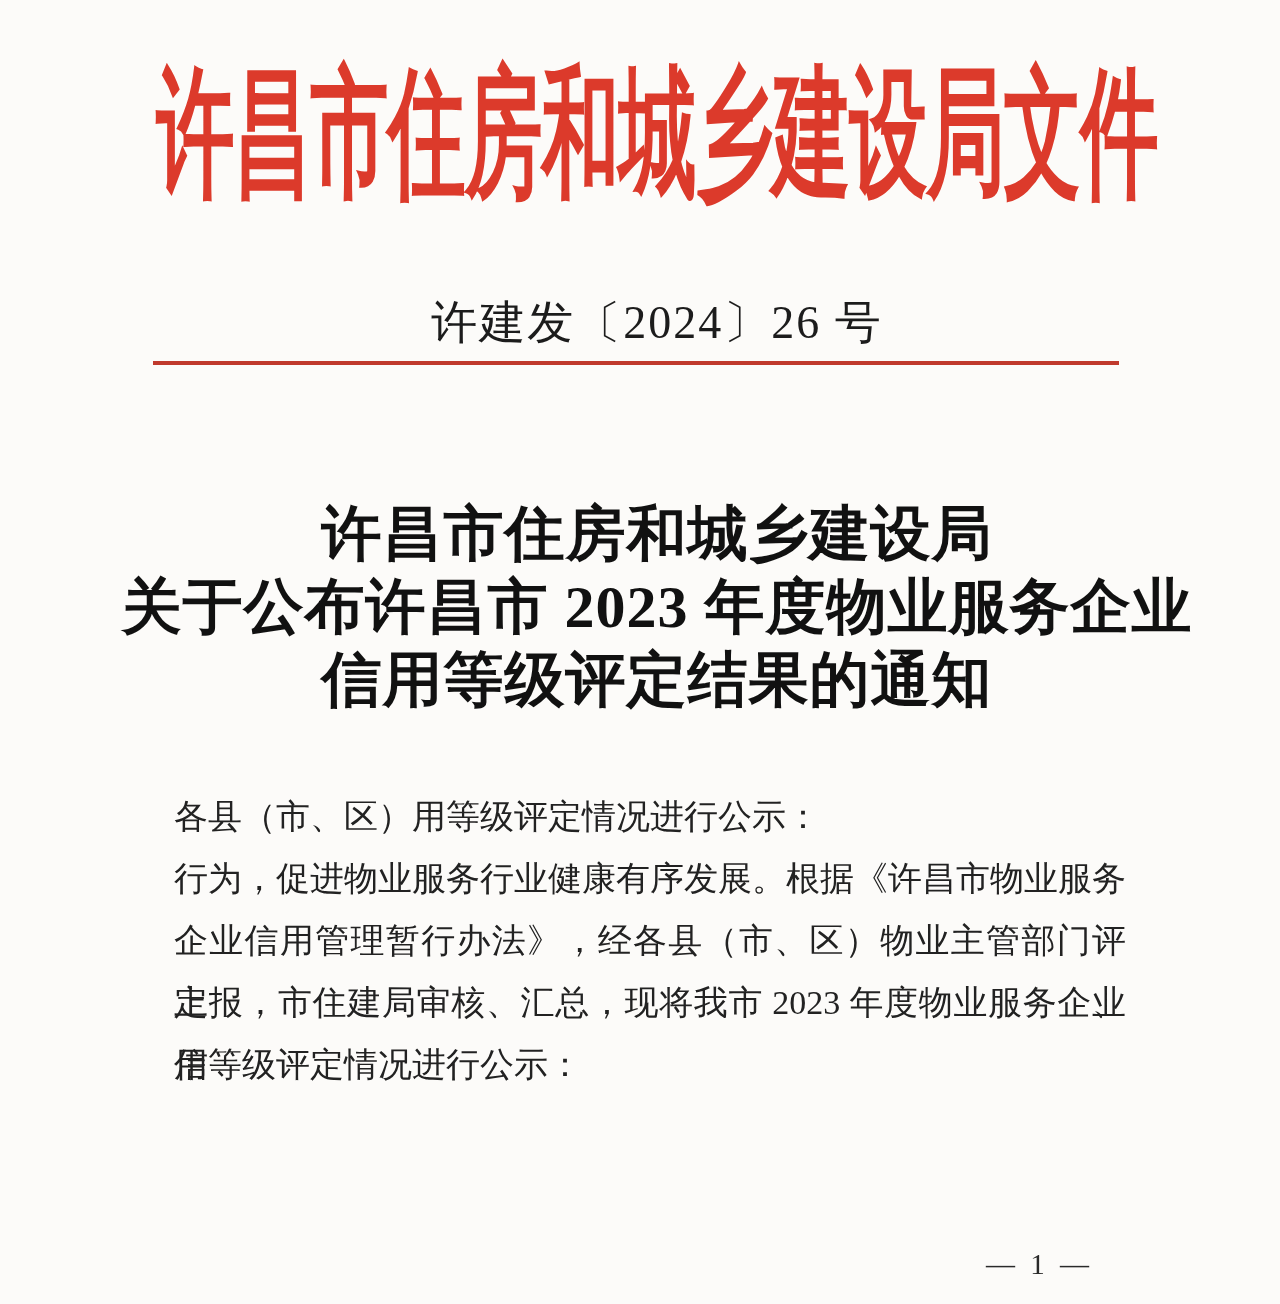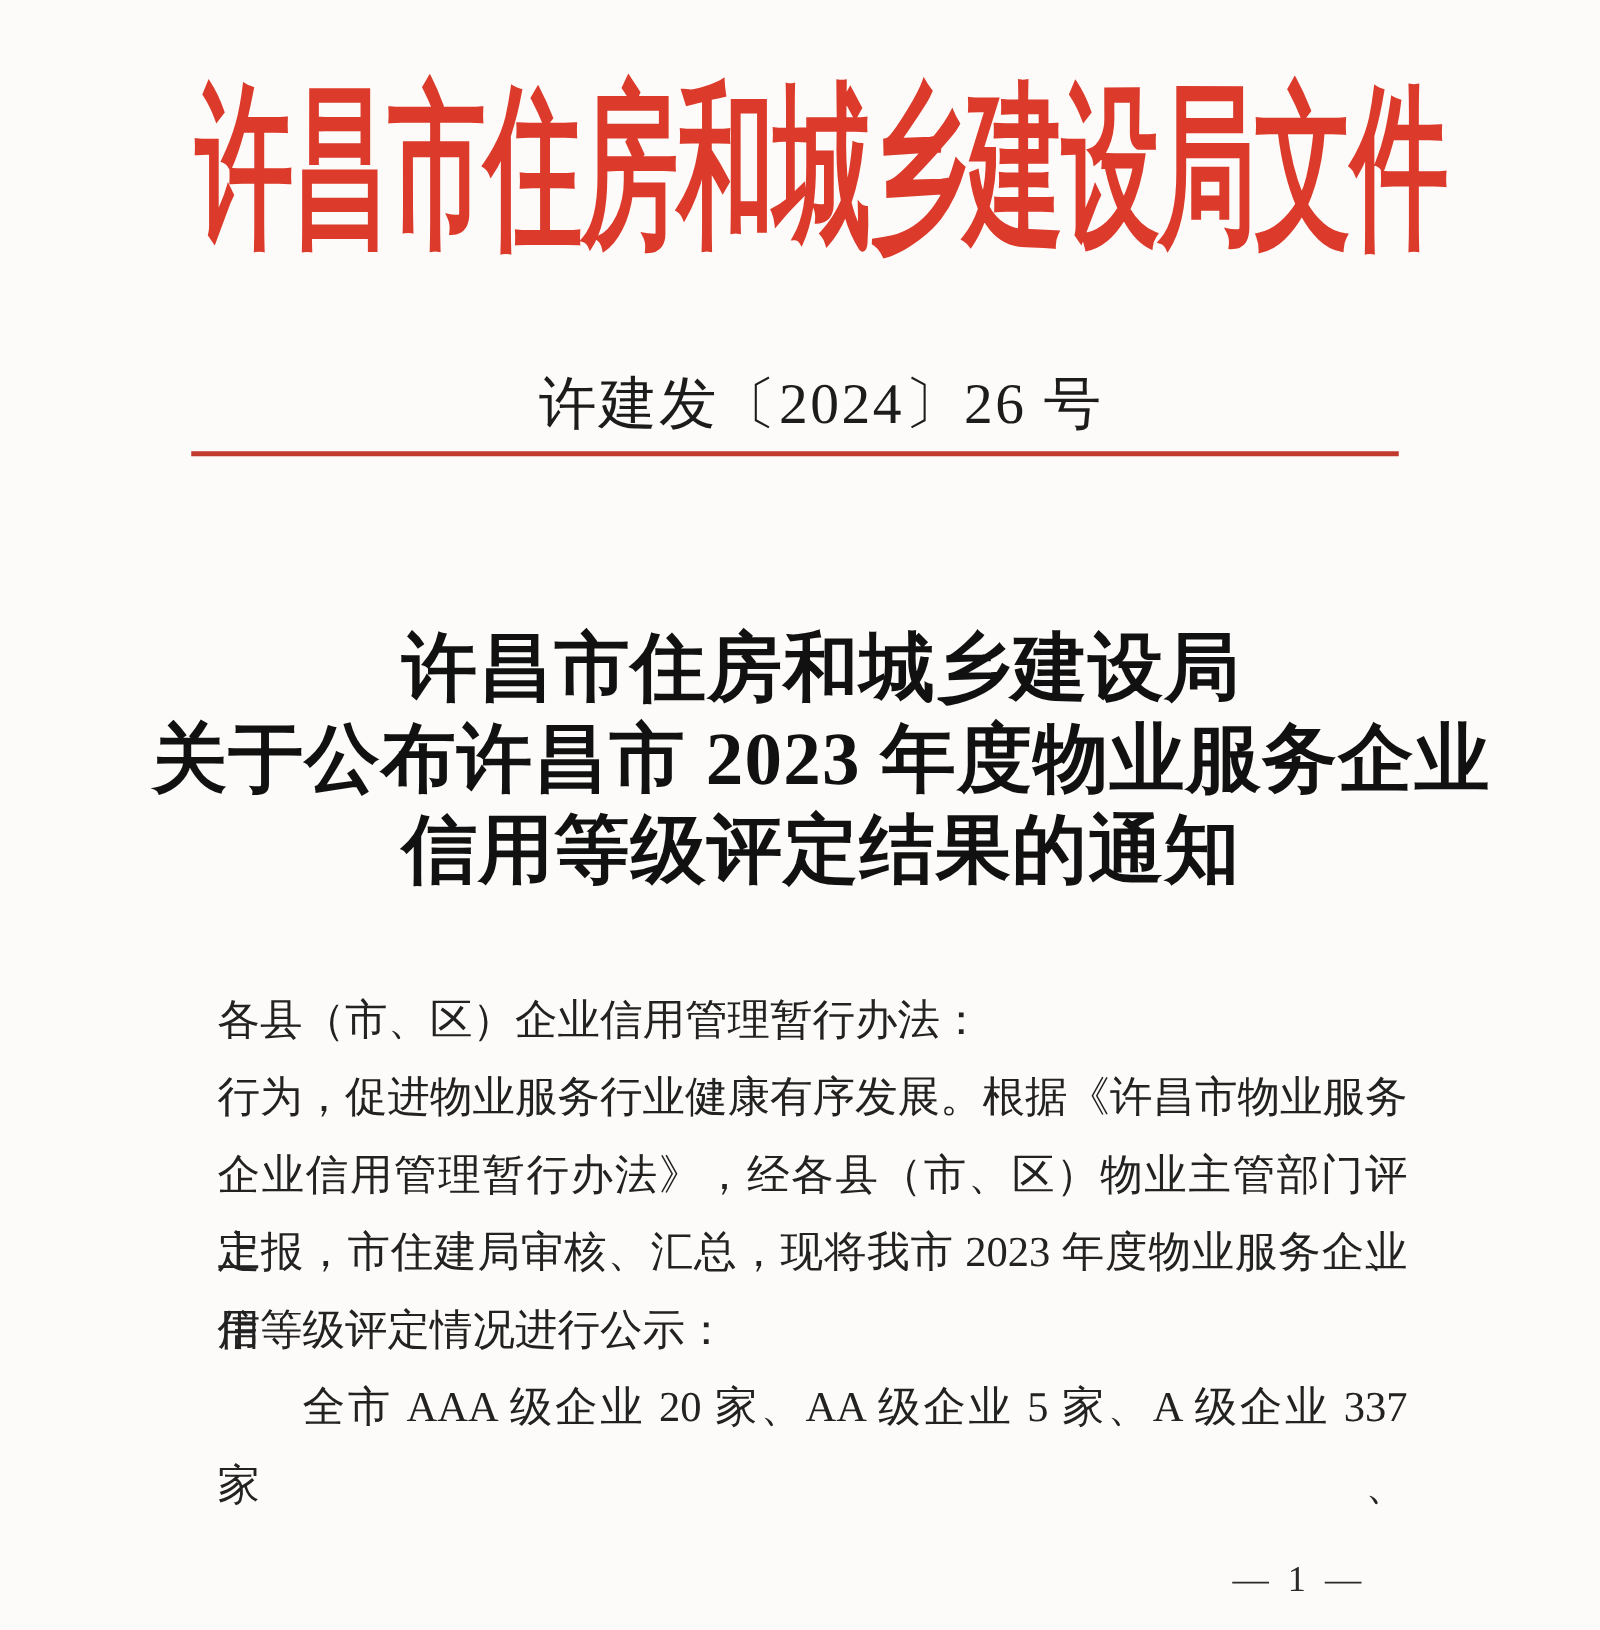--- a/index.html
+++ b/index.html
@@ -117,23 +117,22 @@
 
   <div class="red-rule"></div>
 
   <div class="doc-title">
     <div class="title-line">许昌市住房和城乡建设局</div>
     <div class="title-line">关于公布许昌市 2023 年度物业服务企业</div>
     <div class="title-line">信用等级评定结果的通知</div>
   </div>
 
   <div class="doc-body">
-    <div class="line">各县（市、区）企业信用管理暂行办法：</div>
+    <div class="line">各县（市、区）用等级评定情况进行公示：</div>
     <div class="line j">行为，促进物业服务行业健康有序发展。根据《许昌市物业服务</div>
     <div class="line j">企业信用管理暂行办法》，经各县（市、区）物业主管部门评定、</div>
     <div class="line j">上报，市住建局审核、汇总，现将我市 2023 年度物业服务企业信</div>
     <div class="line">用等级评定情况进行公示：</div>
-    <div class="line j ind">全市 AAA 级企业 20 家、AA 级企业 5 家、A 级企业 337 家、</div>
   </div>
 
   <div class="page-number">— 1 —</div>
 
 </div>
 
 </body></html>

